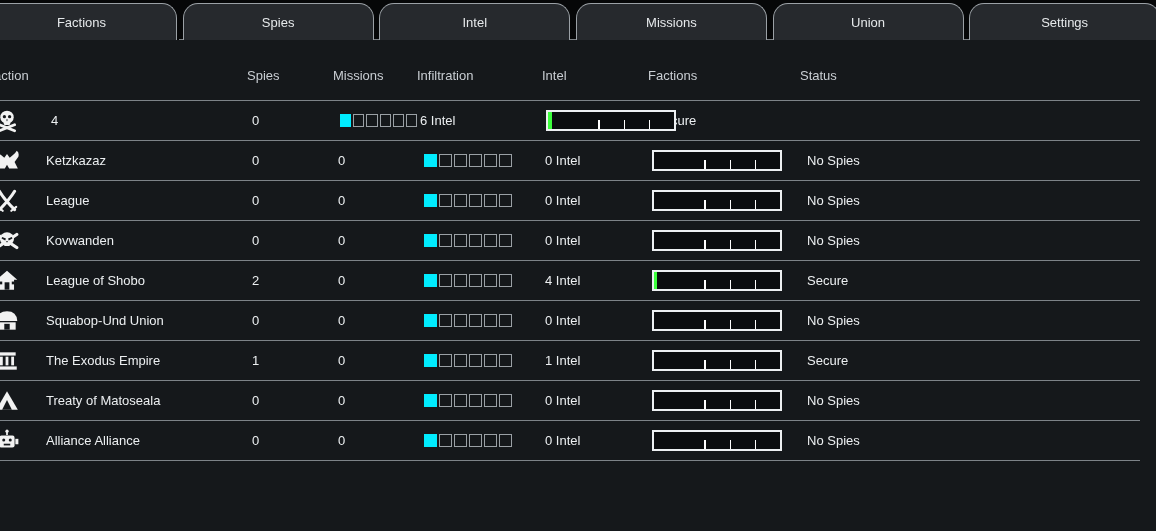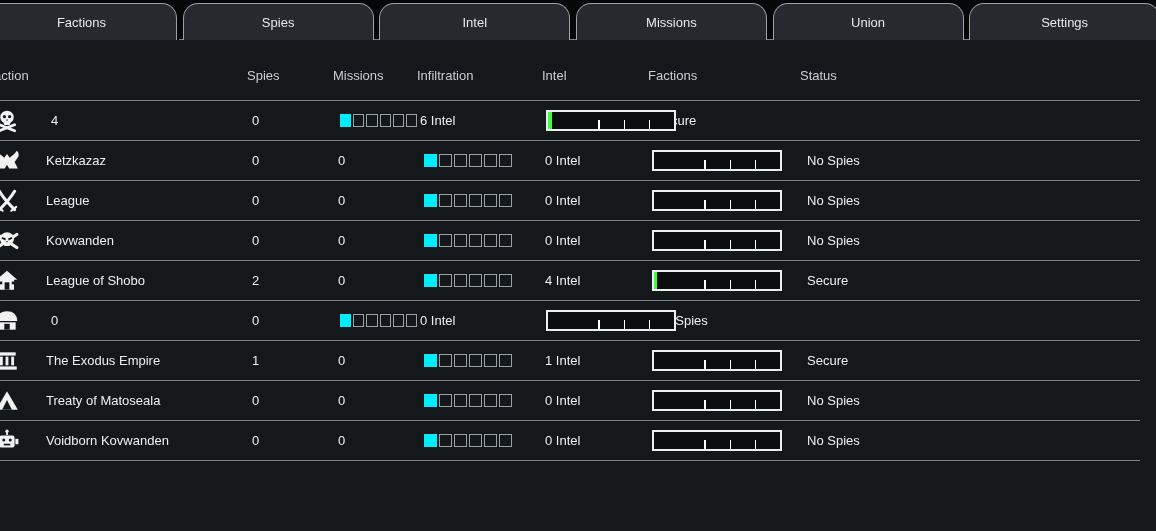--- a/index.html
+++ b/index.html
@@ -296,20 +296,21 @@
   </div>
 
   <div class="grid trow">
     <div class="cell icon-cell">
             <svg viewBox="0 0 24 24" fill="#f2f2f2">
               <path d="M12 3Q21 3 21.5 12L2.5 12Q3 3 12 3Z"></path>
               <rect x="4" y="13.2" width="16" height="6.8"></rect>
               <rect x="9.5" y="14.6" width="5" height="5.4" fill="#15181b"></rect>
             </svg>
           </div>
+    <div class="cell name">Squabop-Und Union</div>
     <div class="cell num">0</div>
     <div class="cell num">0</div>
     <div class="cell infil">
             <div class="sq filled"></div>
             <div class="sq"></div>
             <div class="sq"></div>
             <div class="sq"></div>
             <div class="sq"></div>
             <div class="sq"></div>
           </div>
@@ -391,21 +392,21 @@
               <rect x="5" y="7" width="14" height="11" rx="2"></rect>
               <rect x="1.5" y="10" width="2.8" height="5"></rect>
               <rect x="19.7" y="10" width="2.8" height="5"></rect>
               <rect x="11.2" y="3.5" width="1.6" height="3"></rect>
               <circle cx="12" cy="2.9" r="1.5"></circle>
               <circle cx="9" cy="11" r="1.4" fill="#15181b"></circle>
               <circle cx="15" cy="11" r="1.4" fill="#15181b"></circle>
               <rect x="9" y="14.5" width="6" height="1.6" fill="#15181b"></rect>
             </svg>
           </div>
-    <div class="cell name">Voidborn Kovwanden</div>
+    <div class="cell name">Alliance Alliance</div>
     <div class="cell num">0</div>
     <div class="cell num">0</div>
     <div class="cell infil">
             <div class="sq filled"></div>
             <div class="sq"></div>
             <div class="sq"></div>
             <div class="sq"></div>
             <div class="sq"></div>
             <div class="sq"></div>
           </div>

